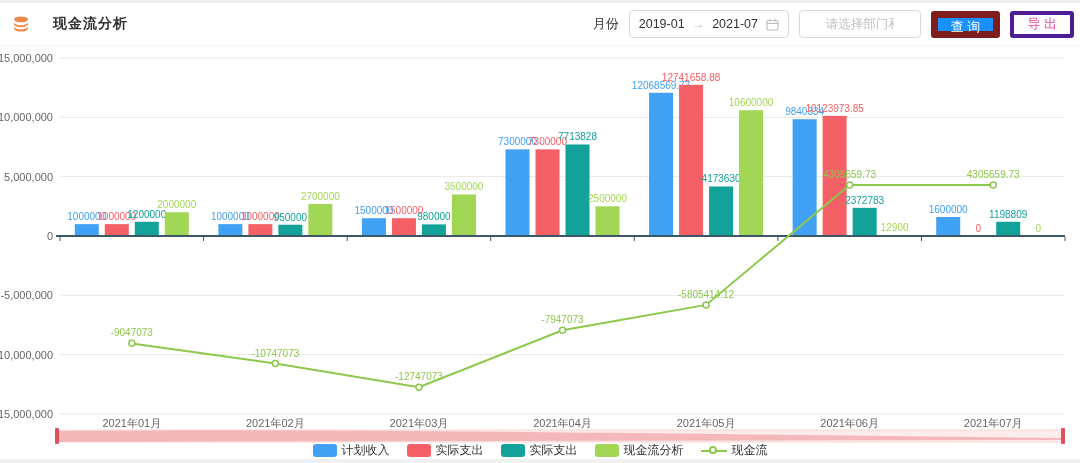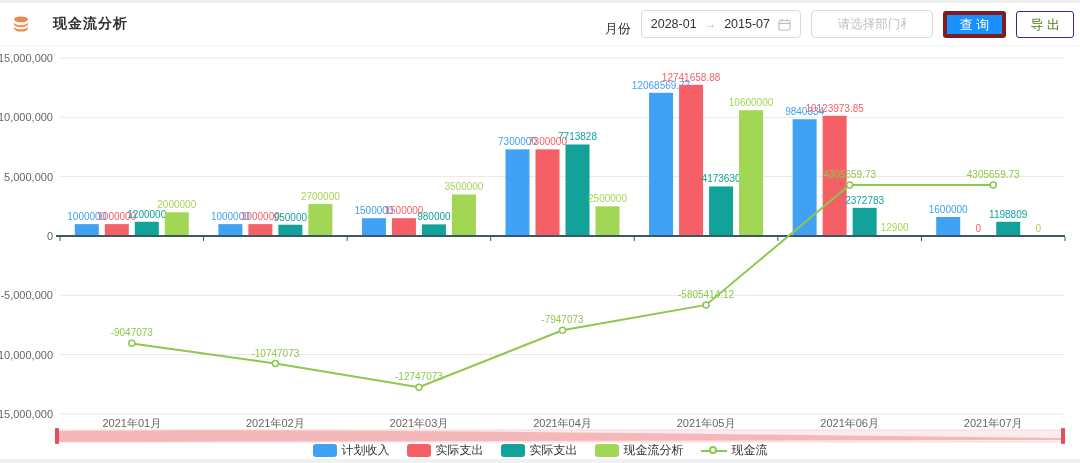--- a/index.html
+++ b/index.html
@@ -9,35 +9,35 @@
   .top-strip { position:absolute; top:0; left:0; width:100%; height:3px; background:#eef0f2; }
   .bottom-strip { position:absolute; bottom:0; left:0; width:100%; height:4px; background:#eef0f2; }
 
   
   .header { position:absolute; top:3px; left:0; width:100%; height:43px;
             display:flex; align-items:center; padding:0 6px 0 12px; background:#fff;
             border-bottom:1px solid #f5f5f5; }
   .title-wrap { display:flex; align-items:center; gap:12px; }
   .title { font-size:14px; font-weight:700; color:#303133; letter-spacing:1px;margin-left:11px; }
   .spacer { flex:1; }
-  .controls { display:flex; align-items:flex-end; gap:10px; }
+  .controls { display:flex; align-items:center; gap:10px; }
   .month-label { font-size:13px; color:#333; }
   .date-range { width:160px; height:28px; border:1px solid #d9d9d9; border-radius:4px;
                 display:flex; align-items:center; justify-content:space-between;
                 padding:0 9px; background:#fff; }
   .date-text { font-size:12.5px; color:#333; }
   .date-sep { font-size:12px; color:#bfbfbf; }
   .dept-input { width:122px; height:28px; border:1px solid #d9d9d9; border-radius:4px;
                 padding:0 26px; font-size:12.5px; color:#333; outline:none;
                 font-family:"Liberation Sans", sans-serif; }
   .dept-input::placeholder { color:#bfbfbf; }
   .btn { height:27px; border-radius:3px; font-size:13px; padding:0 13px; cursor:pointer;
          font-family:"Liberation Sans", sans-serif; }
-  .btn-primary { background:#1890ff; border:4px solid #7f1d1d; color:#fff; }
-  .btn-default { background:#fff; border:1px solid #4c1d95; color:#4d7c0f; }
+  .btn-primary { background:#1890ff; border:7px solid #7f1d1d; color:#fff; }
+  .btn-default { background:#fff; border:4px solid #4c1d95; color:#ec4899; }
 
   
   .chart-svg { position:absolute; top:46px; left:0; }
   .chart-svg text { font-family:"Liberation Sans", sans-serif; }
 
   
   .legend { position:absolute; top:442px; left:0; width:100%; height:16px;
             display:flex; align-items:center; justify-content:center; gap:17px; }
   .legend-item { display:flex; align-items:center; gap:5px; cursor:pointer; }
   .legend-swatch { width:24px; height:13px; border-radius:3px; display:inline-block; }
@@ -61,23 +61,23 @@
           <path d="M2 6.2 A7 2.9 0 0 0 16 6.2 L16 8.4 A7 2.9 0 0 1 2 8.4 Z" fill="#f2975f"></path>
           <path d="M2 10.4 A7 2.9 0 0 0 16 10.4 L16 12.6 A7 2.9 0 0 1 2 12.6 Z" fill="#f0884c"></path>
         </svg>
       </span>
       <span class="title">现金流分析</span>
     </div>
     <div class="spacer"></div>
     <div class="controls">
       <span class="month-label">月份</span>
       <div class="date-range">
-        <span class="date-text">2028-01</span>
+        <span class="date-text">2019-01</span>
         <span class="date-sep">→</span>
-        <span class="date-text">2015-07</span>
+        <span class="date-text">2021-07</span>
         <span style="display:inline-flex;">
           <svg width="13" height="13" viewBox="0 0 13 13">
             <rect x="1" y="2.5" width="11" height="9.5" rx="1.2" fill="none" stroke="#bfbfbf" stroke-width="1.2"></rect>
             <line x1="1" y1="5.4" x2="12" y2="5.4" stroke="#bfbfbf" stroke-width="1.2"></line>
             <line x1="4" y1="0.8" x2="4" y2="3.4" stroke="#bfbfbf" stroke-width="1.2"></line>
             <line x1="9" y1="0.8" x2="9" y2="3.4" stroke="#bfbfbf" stroke-width="1.2"></line>
           </svg>
         </span>
       </div>
       <input class="dept-input" placeholder="请选择部门和项目" style="">

